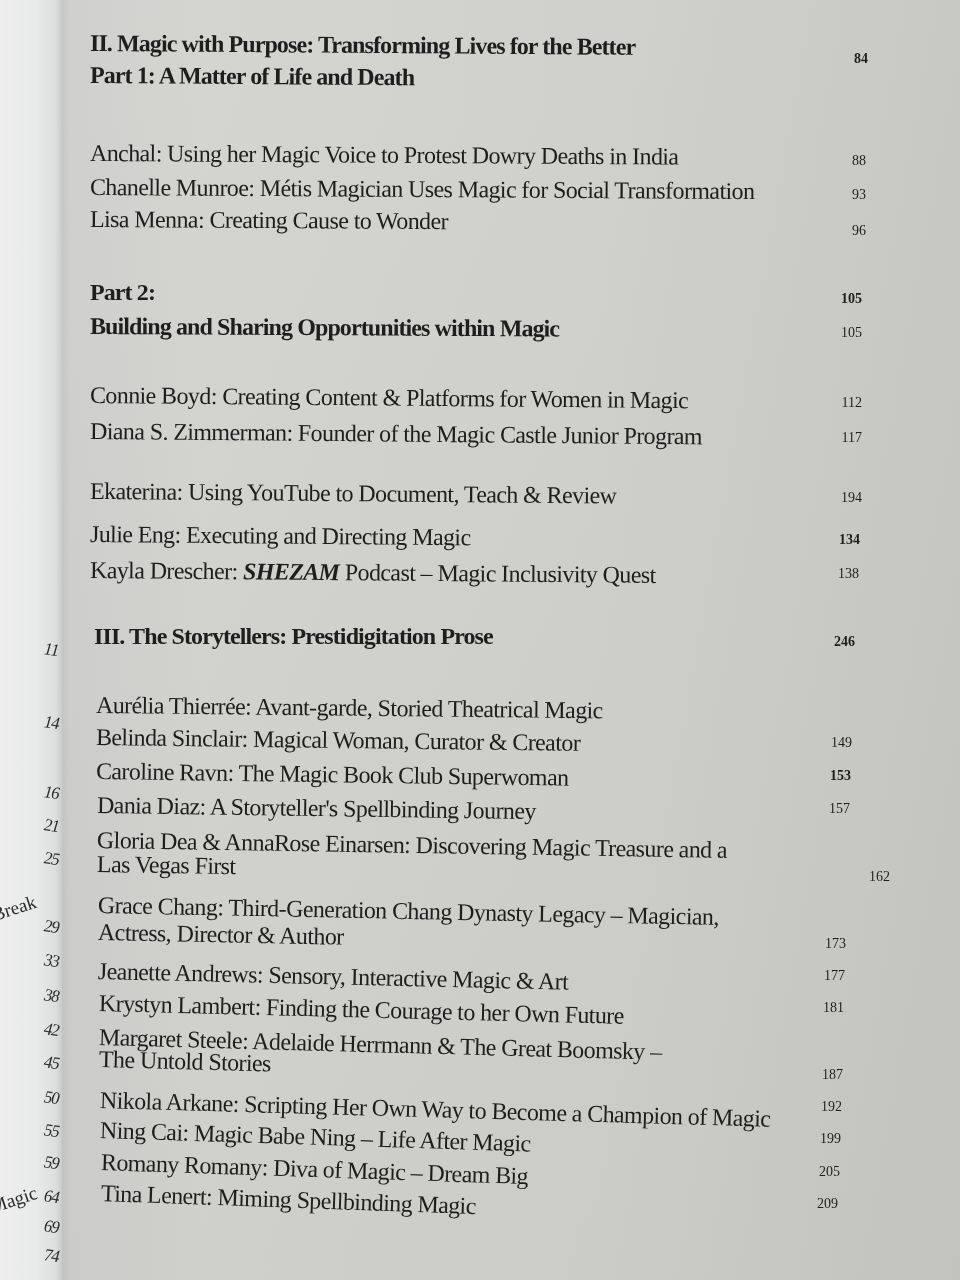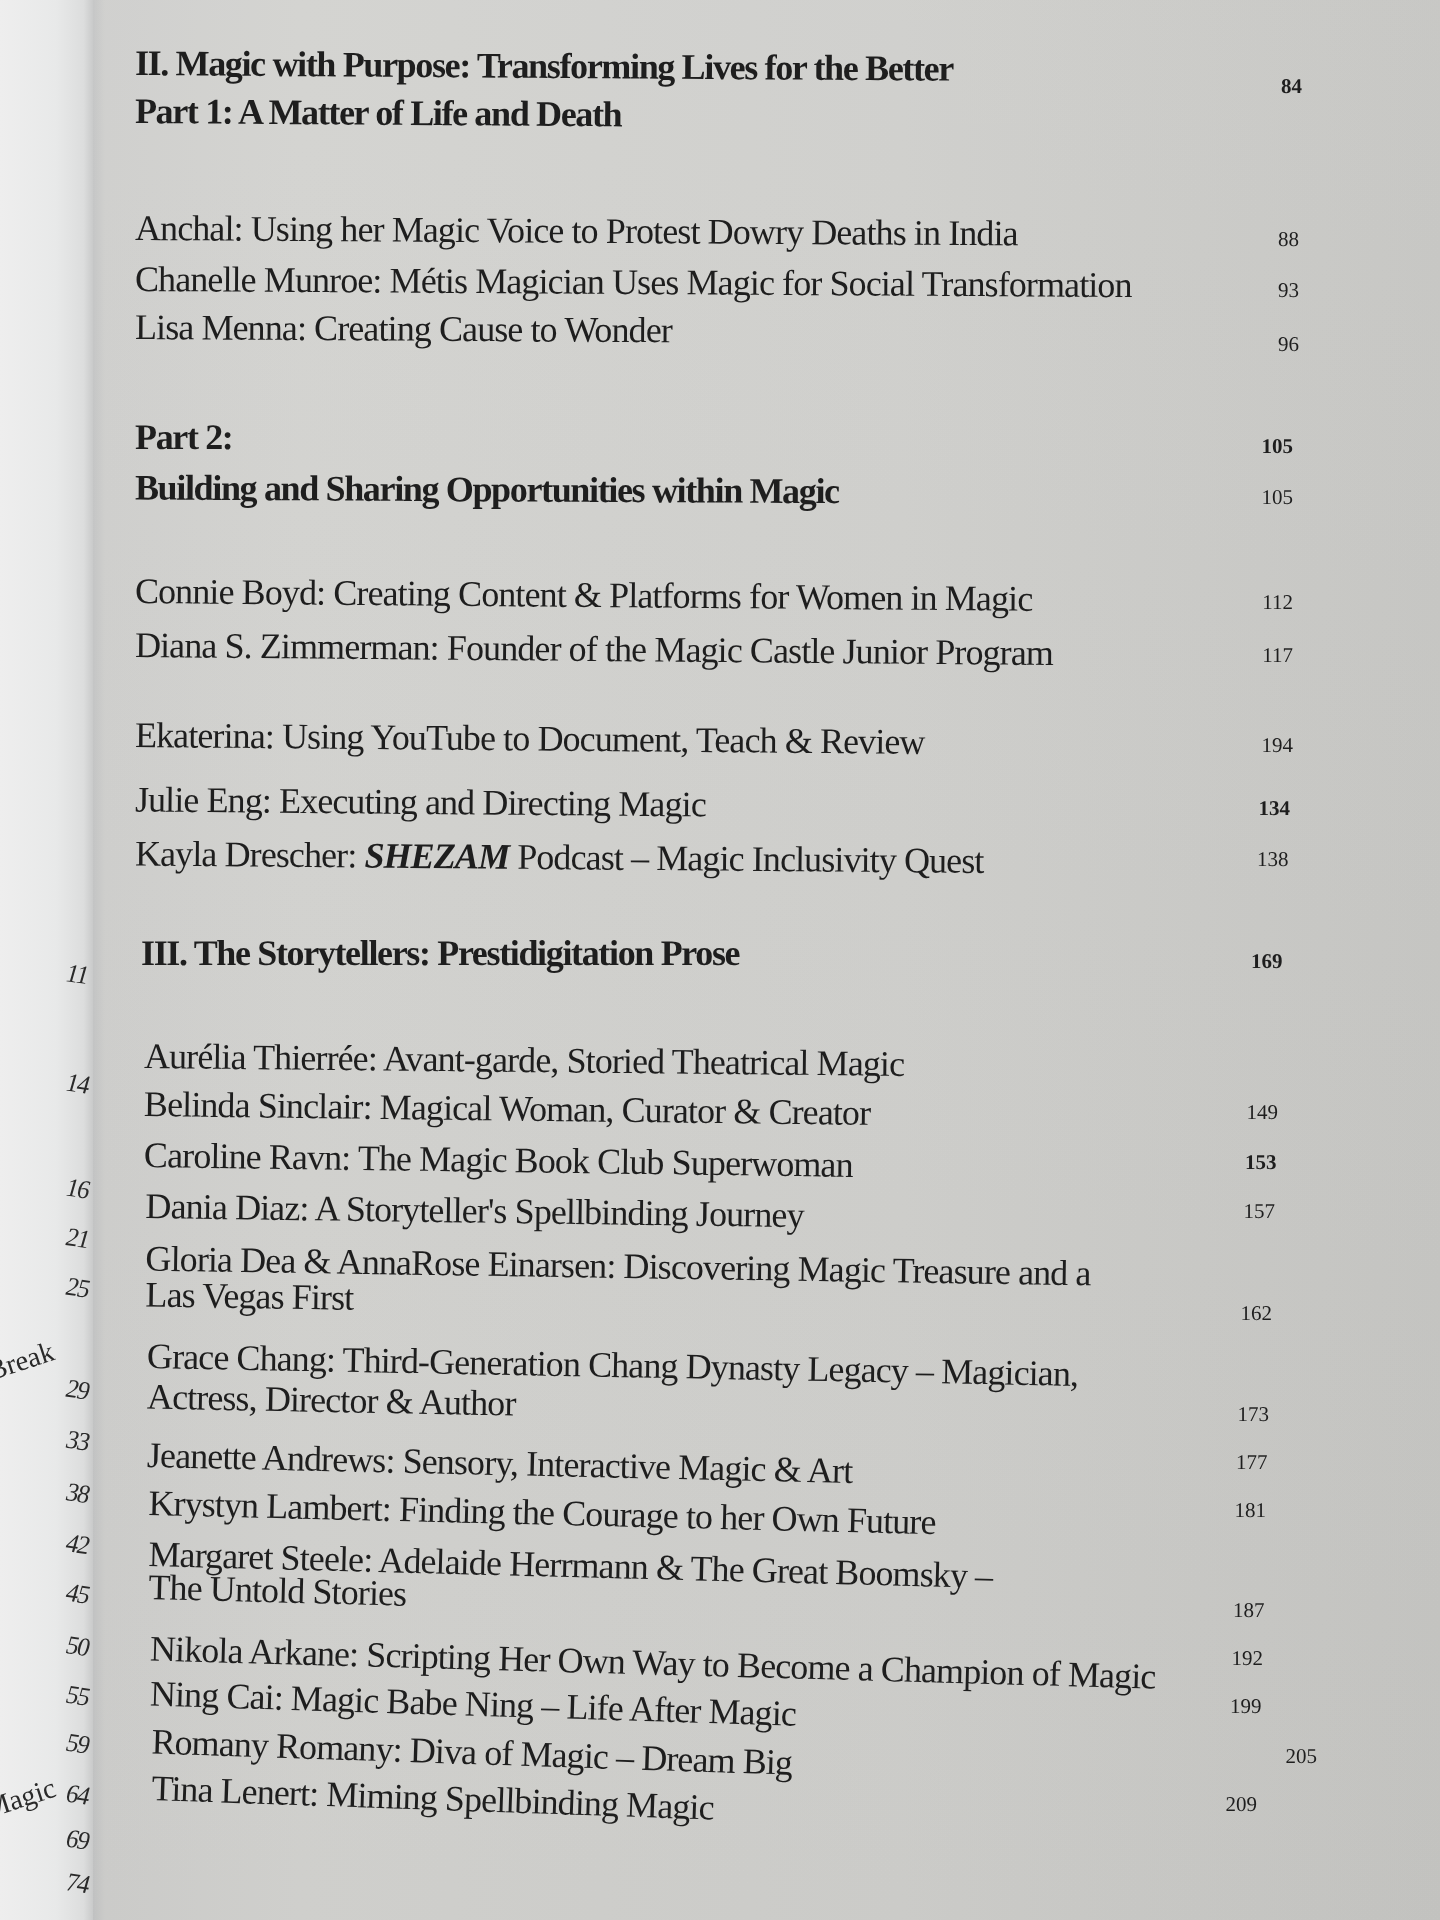--- a/index.html
+++ b/index.html
@@ -159,21 +159,21 @@
       <span class="toc-title" style="transform:rotate(0.5deg);">Julie Eng: Executing and Directing Magic</span>
       <span class="toc-page" style="left:738px;top:6px;font-weight:bold;">134</span>
     </div>
     <div class="toc-line" style="top:555px;">
       <span class="toc-title" style="transform:rotate(0.5deg);"><span>Kayla Drescher: </span><span class="em">SHEZAM</span><span> Podcast – Magic Inclusivity Quest</span></span>
       <span class="toc-page" style="left:737px;top:4px;">138</span>
     </div>
 
     <div class="toc-line" style="top:621px;">
       <span class="toc-title bold" style="left:32px;">III. The Storytellers: Prestidigitation Prose</span>
-      <span class="toc-page bold" style="left:733px;top:6px;">169</span>
+      <span class="toc-page bold" style="left:733px;top:6px;">246</span>
     </div>
 
     <div class="toc-line" style="top:690px;">
       <span class="toc-title" style="left:34px;transform:rotate(0.6deg);">Aurélia Thierrée: Avant-garde, Storied Theatrical Magic</span>
     </div>
     <div class="toc-line" style="top:722px;">
       <span class="toc-title" style="left:34px;transform:rotate(0.7deg);">Belinda Sinclair: Magical Woman, Curator &amp; Creator</span>
       <span class="toc-page" style="left:730px;top:6px;">149</span>
     </div>
     <div class="toc-line" style="top:756px;">
@@ -182,21 +182,21 @@
     </div>
     <div class="toc-line" style="top:790px;">
       <span class="toc-title" style="left:35px;transform:rotate(0.8deg);">Dania Diaz: A Storyteller's Spellbinding Journey</span>
       <span class="toc-page" style="left:728px;top:4px;">157</span>
     </div>
     <div class="toc-line" style="top:825px;">
       <span class="toc-title" style="left:35px;transform:rotate(0.9deg);">Gloria Dea &amp; AnnaRose Einarsen: Discovering Magic Treasure and a</span>
     </div>
     <div class="toc-line" style="top:849px;">
       <span class="toc-title" style="left:35px;transform:rotate(0.9deg);">Las Vegas First</span>
-      <span class="toc-page" style="left:726px;top:13px;">162</span>
+      <span class="toc-page" style="left:768px;top:13px;">162</span>
     </div>
 
     <div class="toc-line" style="top:890px;">
       <span class="toc-title" style="left:36px;transform:rotate(1.1deg);">Grace Chang: Third-Generation Chang Dynasty Legacy – Magician,</span>
     </div>
     <div class="toc-line" style="top:917px;">
       <span class="toc-title" style="left:36px;transform:rotate(1.1deg);">Actress, Director &amp; Author</span>
       <span class="toc-page" style="left:724px;top:12px;">173</span>
     </div>
     <div class="toc-line" style="top:956px;">
@@ -217,21 +217,21 @@
     <div class="toc-line" style="top:1085px;">
       <span class="toc-title" style="left:38px;transform:rotate(1.6deg);">Nikola Arkane: Scripting Her Own Way to Become a Champion of Magic</span>
       <span class="toc-page" style="left:720px;top:7px;">192</span>
     </div>
     <div class="toc-line" style="top:1115px;">
       <span class="toc-title" style="left:38px;transform:rotate(1.8deg);">Ning Cai: Magic Babe Ning – Life After Magic</span>
       <span class="toc-page" style="left:719px;top:9px;">199</span>
     </div>
     <div class="toc-line" style="top:1147px;">
       <span class="toc-title" style="left:39px;transform:rotate(1.9deg);">Romany Romany: Diva of Magic – Dream Big</span>
-      <span class="toc-page" style="left:756px;top:10px;">205</span>
+      <span class="toc-page" style="left:718px;top:10px;">205</span>
     </div>
     <div class="toc-line" style="top:1178px;">
       <span class="toc-title" style="left:39px;transform:rotate(2deg);">Tina Lenert: Miming Spellbinding Magic</span>
       <span class="toc-page" style="left:716px;top:11px;">209</span>
     </div>
 
   </div>
 </div>
 
 </body></html>

